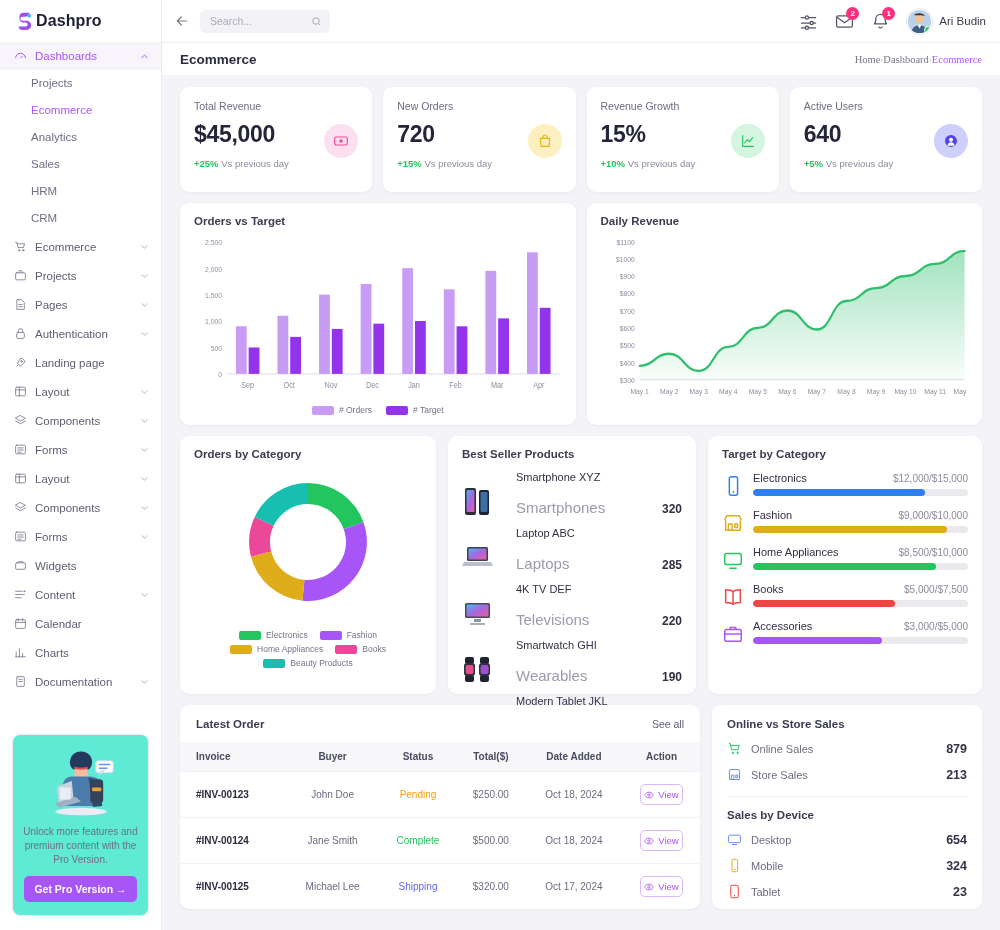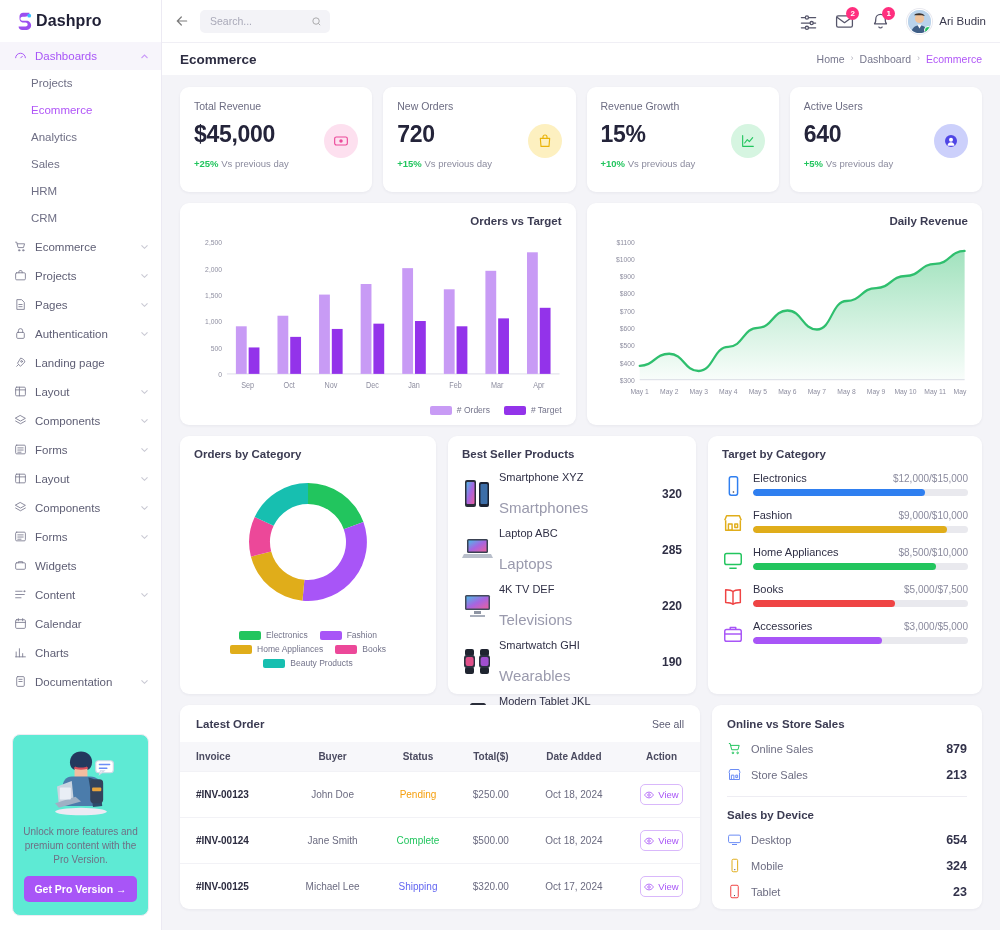--- a/index.html
+++ b/index.html
@@ -94,21 +94,21 @@
     position: absolute; right: -1px; bottom: -1px; width: 8px; height: 8px;
     border-radius: 50%; background: #22c55e; border: 1.5px solid #fff;
   }
   .user-name { font-size: 11.5px; color: #3b3b4f; }
 
   .pagehead {
     height: 33px; background: #fff; border-top: 1px solid #f0eff5;
     display: flex; align-items: center; padding: 0 18px; flex: 0 0 33px;
   }
   .page-title { font-size: 13.5px; font-weight: 700; color: #2d2d42; }
-  .crumbs { margin-left: auto; display: flex; align-items: flex-start; gap: 6px; font-size: 10.5px; color: #76768c; }
+  .crumbs { margin-left: auto; display: flex; align-items: flex-start; font-size: 10.5px; color: #76768c; font-family: Liberation Serif, serif; }
   .crumbs .sep { opacity: .55; font-size: 9px; }
   .crumbs .cur { color: #b055f7; }
 
   .content { flex: 1 1 auto; padding: 12px 18px 0; overflow: hidden; }
 
   .card { background: #fff; border-radius: 9px; box-shadow: 0 1px 3px rgba(32,28,60,.06); }
   .card-title { font-size: 11.5px; font-weight: 600; color: #3b3b52; }
 
   
   .kpi-row { display: grid; grid-template-columns: repeat(4,1fr); gap: 11px; }
@@ -117,35 +117,35 @@
   .kpi-value { font-size: 23px; font-weight: 600; color: #24243a; margin-top: 9px; letter-spacing: -.3px; }
   .kpi-foot { margin-top: 10px; font-size: 9.5px; color: #8b8b9e; }
   .kpi-foot b { color: #22c55e; font-weight: 600; }
   .kpi-badge {
     position: absolute; right: 14px; top: 37px; width: 34px; height: 34px;
     border-radius: 50%; display: flex; align-items: center; justify-content: center;
   }
 
   
   .chart-row { display: grid; grid-template-columns: 1fr 1fr; gap: 11px; margin-top: 11px; }
-  .chart-card { padding: 12px 14px 10px; height: 222px; display: flex; flex-direction: column; align-items: flex-end; }
+  .chart-card { padding: 12px 14px 10px; height: 222px; display: flex; flex-direction: column; }
   .chart-body { flex: 1 1 auto; margin-top: 8px; }
   .chart-body svg { width: 100%; height: 100%; display: block; }
   .legend { display: flex; justify-content: center; gap: 14px; margin-top: 2px; }
   .legend-item { display: flex; align-items: center; gap: 5px; font-size: 8.5px; color: #73738a; }
   .swatch { width: 22px; height: 9px; border-radius: 2px; display: block; }
 
   
   .mid-row { display: grid; grid-template-columns: 256px 248px 1fr; gap: 12px; margin-top: 11px; }
   .mid-card { padding: 12px 14px; height: 258px; }
 
   .donut-wrap { display: flex; align-items: center; justify-content: center; height: 160px; margin-top: 2px; }
   .donut-legend { display: flex; flex-wrap: wrap; justify-content: center; gap: 4px 12px; margin-top: 8px; }
 
-  .prod { display: flex; align-items: center; gap: 6px; margin-top: 11px; }
+  .prod { display: flex; align-items: flex-end; gap: 23px; margin-top: 11px; }
   .prod-thumb {
     width: 31px; height: 29px; flex: 0 0 31px; border-radius: 4px;
     display: flex; align-items: center; justify-content: center; overflow: hidden;
   }
   .prod-name { font-size: 11px; color: #2f2f45; font-weight: 500; }
   .prod-cat { font-size: 15px; color: #9a9aad; margin-top: 16px; }
   .prod-count { margin-left: auto; font-size: 12px; font-weight: 600; color: #2f2f45; }
 
   .tgt { display: flex; align-items: flex-start; gap: 9px; margin-top: 12px; }
   .tgt-ico { width: 22px; height: 22px; flex: 0 0 22px; margin-top: 3px; }

